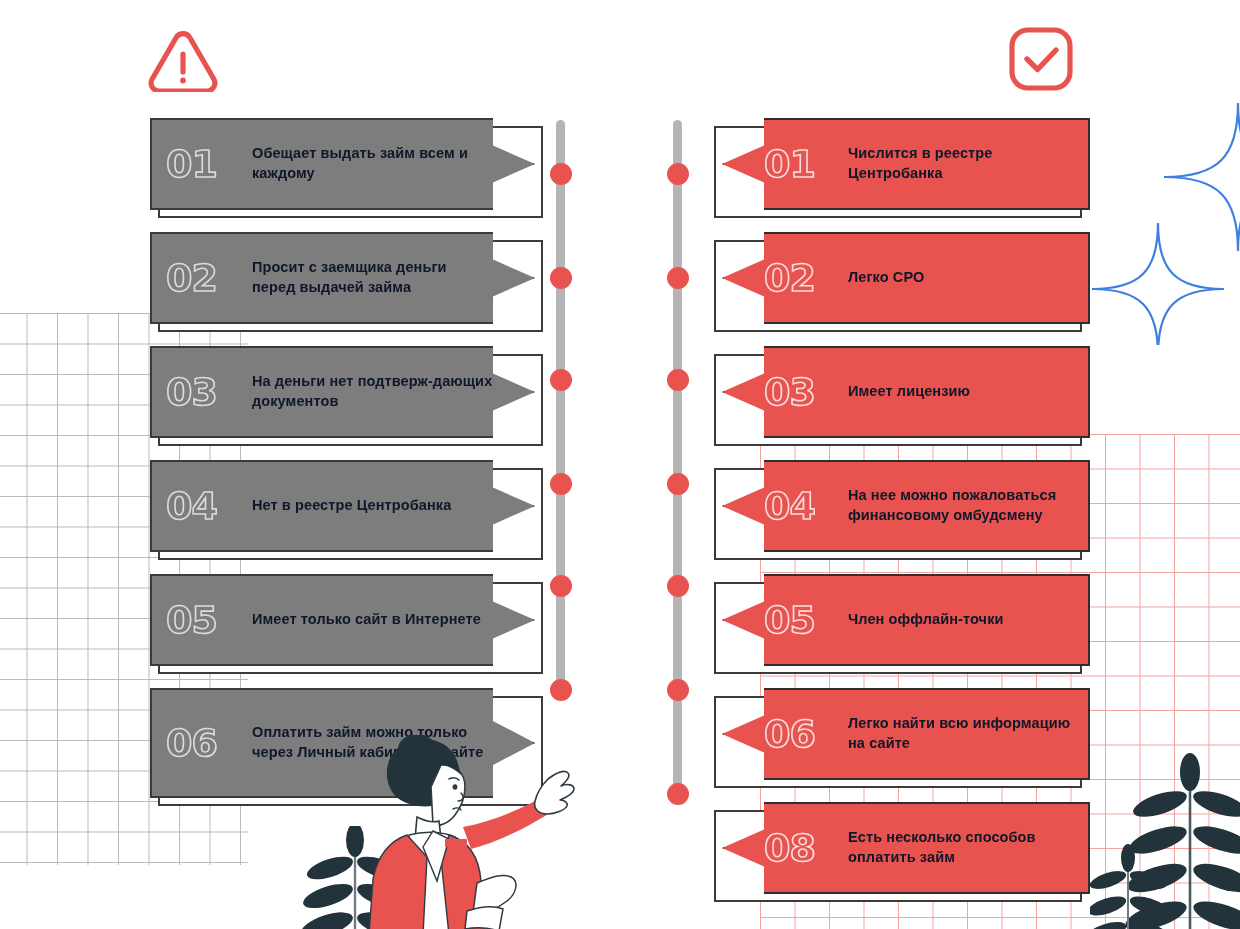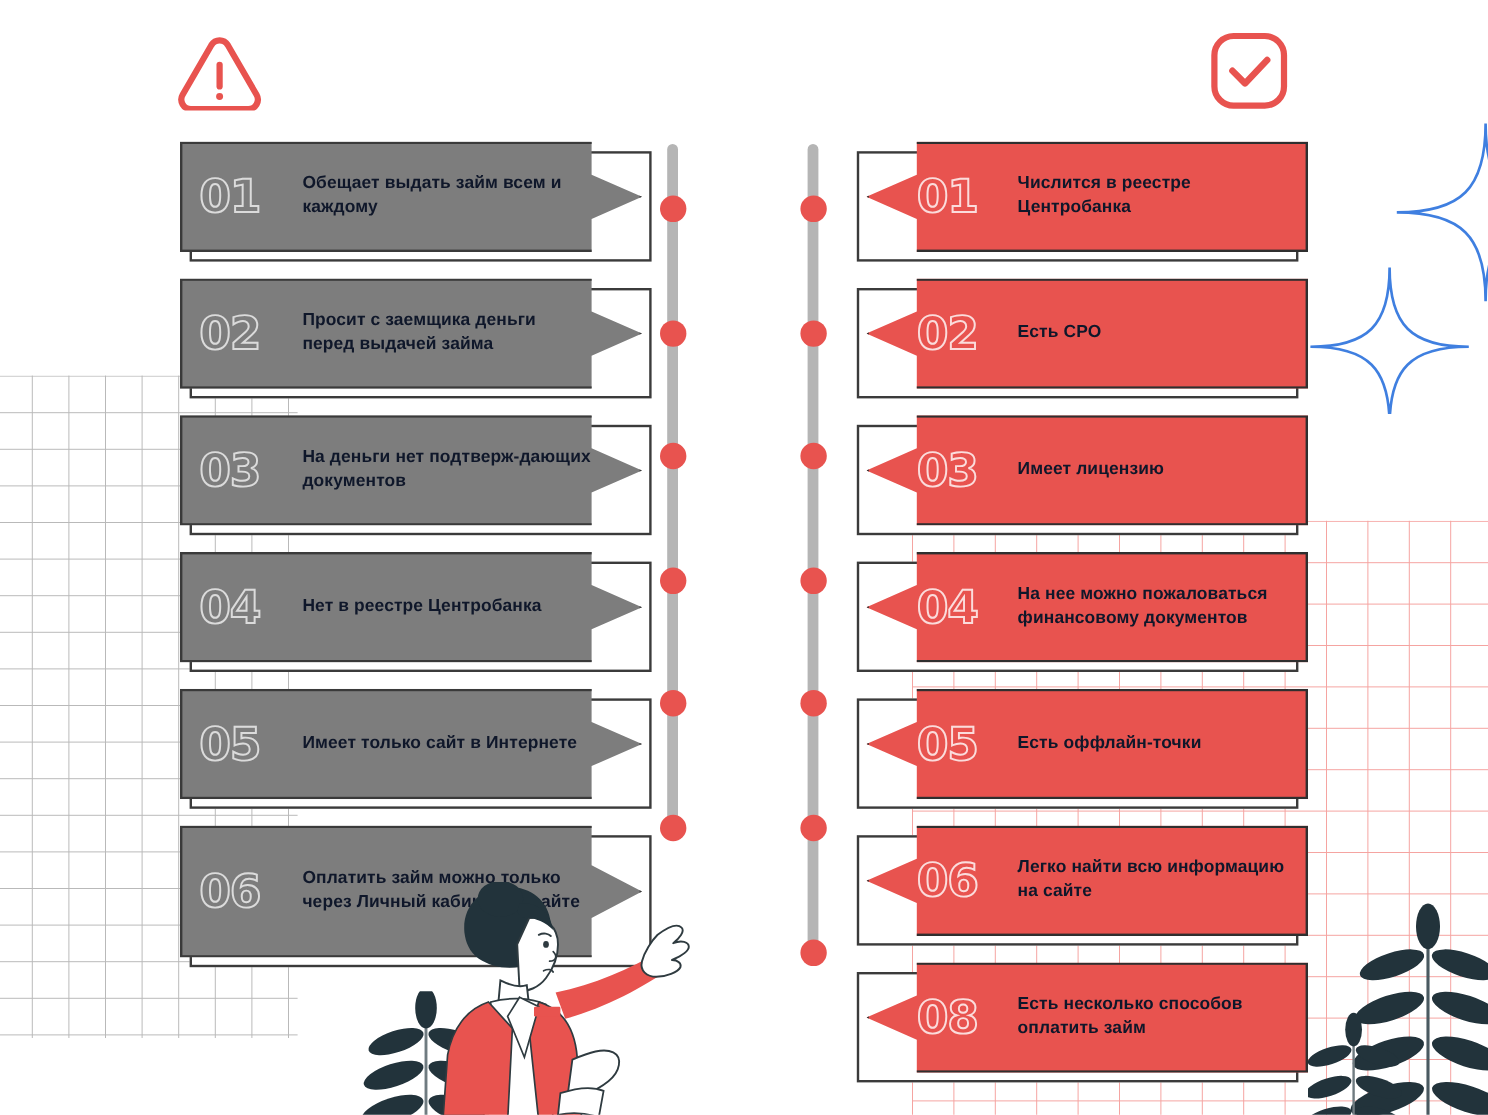--- a/index.html
+++ b/index.html
@@ -219,51 +219,51 @@
           <div class="txt">Числится в реестре Центробанка</div>
         </div>
       </div>
     </div>
 
     <div class="card-wrap">
       <div class="ghost ghost-r"></div>
       <div class="card card-red h2">
         <div class="card-inner">
           <div class="num num-red">02</div>
-          <div class="txt">Есть СРО</div>
+          <div class="txt">Легко СРО</div>
         </div>
       </div>
     </div>
 
     <div class="card-wrap">
       <div class="ghost ghost-r"></div>
       <div class="card card-red h2">
         <div class="card-inner">
           <div class="num num-red">03</div>
           <div class="txt">Имеет лицензию</div>
         </div>
       </div>
     </div>
 
     <div class="card-wrap">
       <div class="ghost ghost-r"></div>
       <div class="card card-red h2">
         <div class="card-inner">
           <div class="num num-red">04</div>
-          <div class="txt">На нее можно пожаловаться финансовому документов</div>
+          <div class="txt">На нее можно пожаловаться финансовому омбудсмену</div>
         </div>
       </div>
     </div>
 
     <div class="card-wrap">
       <div class="ghost ghost-r"></div>
       <div class="card card-red h2">
         <div class="card-inner">
           <div class="num num-red">05</div>
-          <div class="txt">Есть оффлайн-точки</div>
+          <div class="txt">Член оффлайн-точки</div>
         </div>
       </div>
     </div>
 
     <div class="card-wrap">
       <div class="ghost ghost-r"></div>
       <div class="card card-red h2">
         <div class="card-inner">
           <div class="num num-red">06</div>
           <div class="txt">Легко найти всю информацию на сайте</div>

